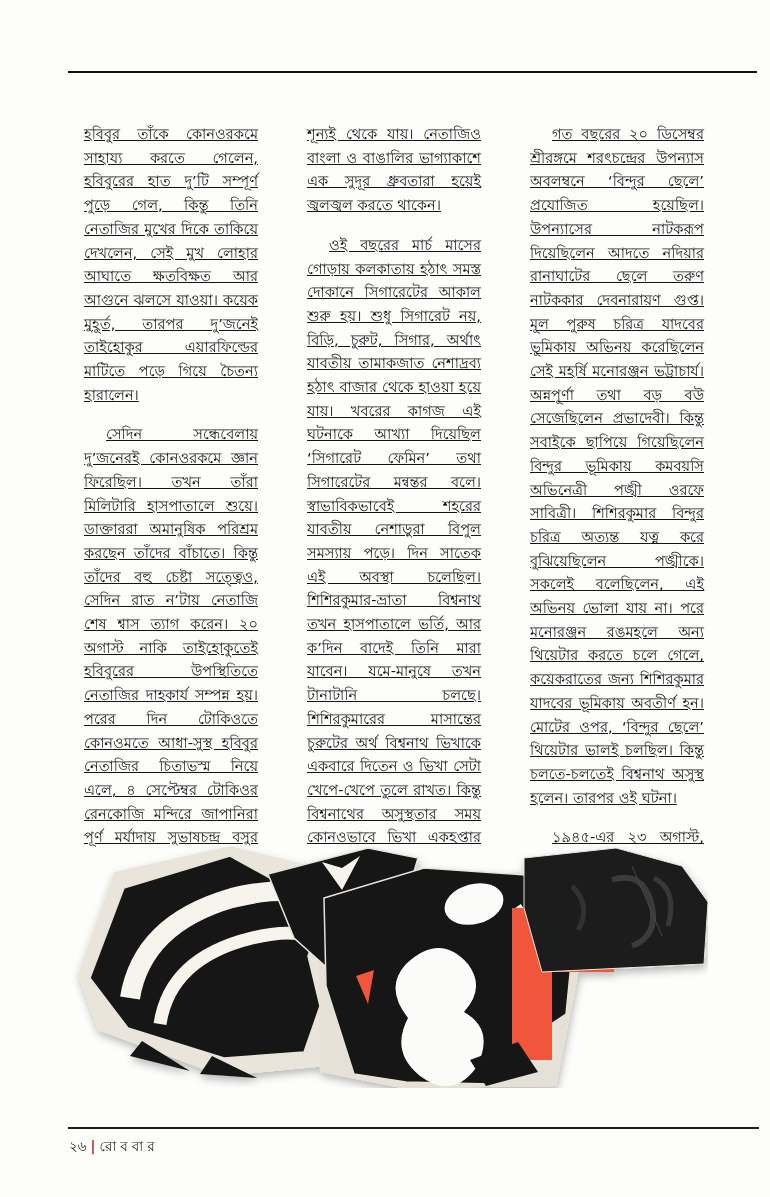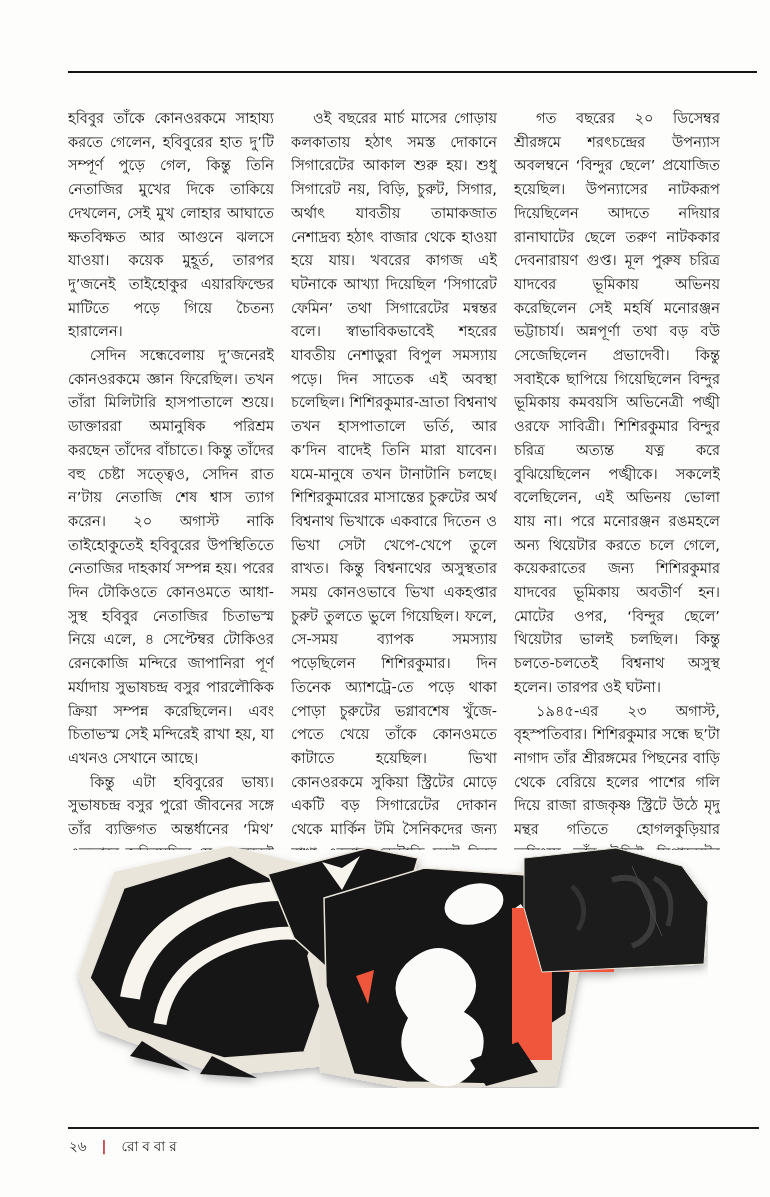--- a/index.html
+++ b/index.html
@@ -11,44 +11,45 @@
   .top-rule{position:absolute;left:68px;top:71px;width:689px;height:2px;background:#141414;}
   .columns{
     position:absolute;left:68px;top:106px;width:652px;height:744px;
     display:flex;justify-content:space-between;
   }
   .col{
     width:206px;height:744px;overflow:hidden;
     text-align:justify;font-size:14.6px;line-height:23.7px;
     -webkit-hyphens:auto;hyphens:auto;
   }
-  .col p{margin:0;text-indent:22px;}
+  .col p{margin:16px;text-indent:22px;text-decoration:underline;}
   .col p.cont{text-indent:0;}
   .artwork{position:absolute;left:72px;top:846px;width:636px;height:242px;}
   .footer-rule{position:absolute;left:68px;top:1127px;width:691px;height:2px;background:#1b1b1b;}
   .footer{
     position:absolute;left:69px;top:1136px;height:22px;
-    display:flex;align-items:center;gap:15px;
+    display:flex;align-items:center;gap:4px;
     font-size:13.5px;color:#2a2a2a;
   }
   .footer .sep{color:#b5282a;font-weight:bold;transform:translateY(-1px);}
   .footer .mag{letter-spacing:4px;}
 </style>
 </head>
 <body>
 
 <div class="top-rule"></div>
 
 <div class="columns">
   <div class="col">
     <p class="cont">হবিবুর তাঁকে কোনওরকমে সাহায্য করতে গেলেন, হবিবুরের হাত দু’টি সম্পূর্ণ পুড়ে গেল, কিন্তু তিনি নেতাজির মুখের দিকে তাকিয়ে দেখলেন, সেই মুখ লোহার আঘাতে ক্ষতবিক্ষত আর আগুনে ঝলসে যাওয়া। কয়েক মুহূর্ত, তারপর দু’জনেই তাইহোকুর এয়ারফিল্ডের মাটিতে পড়ে গিয়ে চৈতন্য হারালেন।</p>
     <p>সেদিন সন্ধেবেলায় দু’জনেরই কোনওরকমে জ্ঞান ফিরেছিল। তখন তাঁরা মিলিটারি হাসপাতালে শুয়ে। ডাক্তাররা অমানুষিক পরিশ্রম করছেন তাঁদের বাঁচাতে। কিন্তু তাঁদের বহু চেষ্টা সত্ত্বেও, সেদিন রাত ন’টায় নেতাজি শেষ শ্বাস ত্যাগ করেন। ২০ অগাস্ট নাকি তাইহোকুতেই হবিবুরের উপস্থিতিতে নেতাজির দাহকার্য সম্পন্ন হয়। পরের দিন টোকিওতে কোনওমতে আধা-সুস্থ হবিবুর নেতাজির চিতাভস্ম নিয়ে এলে, ৪ সেপ্টেম্বর টোকিওর রেনকোজি মন্দিরে জাপানিরা পূর্ণ মর্যাদায় সুভাষচন্দ্র বসুর পারলৌকিক ক্রিয়া সম্পন্ন করেছিলেন। এবং চিতাভস্ম সেই মন্দিরেই রাখা হয়, যা এখনও সেখানে আছে।</p>
     <p>কিন্তু এটা হবিবুরের ভাষ্য। সুভাষচন্দ্র বসুর পুরো জীবনের সঙ্গে তাঁর ব্যক্তিগত অন্তর্ধানের ‘মিথ’ এতভাবে জড়িয়েছিল যে, অনেকেই এই গল্প বিশ্বাস করতে চাননি। এটিও পরে সারা ভারতে বিখ্যাত ‘নেতাজি অন্তর্ধান রহস্য’ জনশ্রুতির জন্ম দিয়েছিল। কিন্তু নেতাজি সুভাষচন্দ্র বসু আর ফেরেননি। হবিবুর রহমানও দেশভাগের পর পাকিস্তান চলে গিয়েছিলেন। সেখানে গিয়ে তিনি মিলিটারিতে যোগ দেন ও শেষ পর্যন্ত ব্রিগেডিয়ার পদে উন্নীত হয়ে অবসর নেন। পরবর্তী ক্ষেত্রে নেতাজির মৃত্যুরহস্য নিয়ে ভারত সরকার তিনটি কমিশন গঠন করলেও, তার নিট রেজাল্ট</p>
   </div>
   <div class="col">
+    <p class="cont">শূন্যই থেকে যায়। নেতাজিও বাংলা ও বাঙালির ভাগ্যাকাশে এক সুদূর ধ্রুবতারা হয়েই জ্বলজ্বল করতে থাকেন।</p>
     <p>ওই বছরের মার্চ মাসের গোড়ায় কলকাতায় হঠাৎ সমস্ত দোকানে সিগারেটের আকাল শুরু হয়। শুধু সিগারেট নয়, বিড়ি, চুরুট, সিগার, অর্থাৎ যাবতীয় তামাকজাত নেশাদ্রব্য হঠাৎ বাজার থেকে হাওয়া হয়ে যায়। খবরের কাগজ এই ঘটনাকে আখ্যা দিয়েছিল ‘সিগারেট ফেমিন’ তথা সিগারেটের মন্বন্তর বলে। স্বাভাবিকভাবেই শহরের যাবতীয় নেশাড়ুরা বিপুল সমস্যায় পড়ে। দিন সাতেক এই অবস্থা চলেছিল। শিশিরকুমার-ভ্রাতা বিশ্বনাথ তখন হাসপাতালে ভর্তি, আর ক’দিন বাদেই তিনি মারা যাবেন। যমে-মানুষে তখন টানাটানি চলছে। শিশিরকুমারের মাসান্তের চুরুটের অর্থ বিশ্বনাথ ভিখাকে একবারে দিতেন ও ভিখা সেটা খেপে-খেপে তুলে রাখত। কিন্তু বিশ্বনাথের অসুস্থতার সময় কোনওভাবে ভিখা একহপ্তার চুরুট তুলতে ভুলে গিয়েছিল। ফলে, সে-সময় ব্যাপক সমস্যায় পড়েছিলেন শিশিরকুমার। দিন তিনেক অ্যাশট্রে-তে পড়ে থাকা পোড়া চুরুটের ভগ্নাবশেষ খুঁজে-পেতে খেয়ে তাঁকে কোনওমতে কাটাতে হয়েছিল। ভিখা কোনওরকমে সুকিয়া স্ট্রিটের মোড়ে একটি বড় সিগারেটের দোকান থেকে মার্কিন টমি সৈনিকদের জন্য রাখা একবাক্স কেন্টাকি চুরুট কিনে এনে শিশিরকুমারকে দিয়েছিল। শিশিরকুমারও হাঁফ ছেড়ে বেঁচেছিলেন। তারপর থেকে কিছুদিন নিজের হাতে চুরুট কিনতেন শিশিরকুমার। শ্রীরঙ্গমের রাজা রাজকৃষ্ণ স্ট্রিটের কাছেই ডালিমতলা আর হোগলকুড়িয়ার ক্রসিংয়ে একটি বড় সিগারেটের দোকান ছিল। সেখান থেকেই</p>
   </div>
   <div class="col">
     <p>গত বছরের ২০ ডিসেম্বর শ্রীরঙ্গমে শরৎচন্দ্রের উপন্যাস অবলম্বনে ‘বিন্দুর ছেলে’ প্রযোজিত হয়েছিল। উপন্যাসের নাটকরূপ দিয়েছিলেন আদতে নদিয়ার রানাঘাটের ছেলে তরুণ নাটককার দেবনারায়ণ গুপ্ত। মূল পুরুষ চরিত্র যাদবের ভূমিকায় অভিনয় করেছিলেন সেই মহর্ষি মনোরঞ্জন ভট্টাচার্য। অন্নপূর্ণা তথা বড় বউ সেজেছিলেন প্রভাদেবী। কিন্তু সবাইকে ছাপিয়ে গিয়েছিলেন বিন্দুর ভূমিকায় কমবয়সি অভিনেত্রী পঙ্খী ওরফে সাবিত্রী। শিশিরকুমার বিন্দুর চরিত্র অত্যন্ত যত্ন করে বুঝিয়েছিলেন পঙ্খীকে। সকলেই বলেছিলেন, এই অভিনয় ভোলা যায় না। পরে মনোরঞ্জন রঙমহলে অন্য থিয়েটার করতে চলে গেলে, কয়েকরাতের জন্য শিশিরকুমার যাদবের ভূমিকায় অবতীর্ণ হন। মোটের ওপর, ‘বিন্দুর ছেলে’ থিয়েটার ভালই চলছিল। কিন্তু চলতে-চলতেই বিশ্বনাথ অসুস্থ হলেন। তারপর ওই ঘটনা।</p>
     <p>১৯৪৫-এর ২৩ অগাস্ট, বৃহস্পতিবার। শিশিরকুমার সন্ধে ছ’টা নাগাদ তাঁর শ্রীরঙ্গমের পিছনের বাড়ি থেকে বেরিয়ে হলের পাশের গলি দিয়ে রাজা রাজকৃষ্ণ স্ট্রিটে উঠে মৃদু মন্থর গতিতে হোগলকুড়িয়ার ক্রসিংয়ে তাঁর উদ্দিষ্ট সিগারেটের দোকানটির কাছে এলেন। সিগারেট বিক্রেতাটির নাম ছিল আশুবাবু। আশুবাবু শিশিরকুমারকে দেখে পরিচিত হাসিটি হাসলেন। বিকেলে এ চত্বরে একপশলা বৃষ্টি হয়েছিল। সন্ধের আকাশ এখনও খানিক ভারী হয়ে আছে। রাজকৃষ্ণ স্ট্রিটে কিছু দিন আগে নতুন ঢালাই হয়েছিল। ফলে, বৃষ্টির জল পড়ে নতুন রাস্তা একেবারে চকচক করছে। রাস্তায় স্ট্রিট লাইট অল্প অল্প করে জ্বলতে শুরু</p>
   </div>
 </div>
 
 <svg class="artwork" viewBox="0 0 636 242" xmlns="http://www.w3.org/2000/svg">
   <defs>

